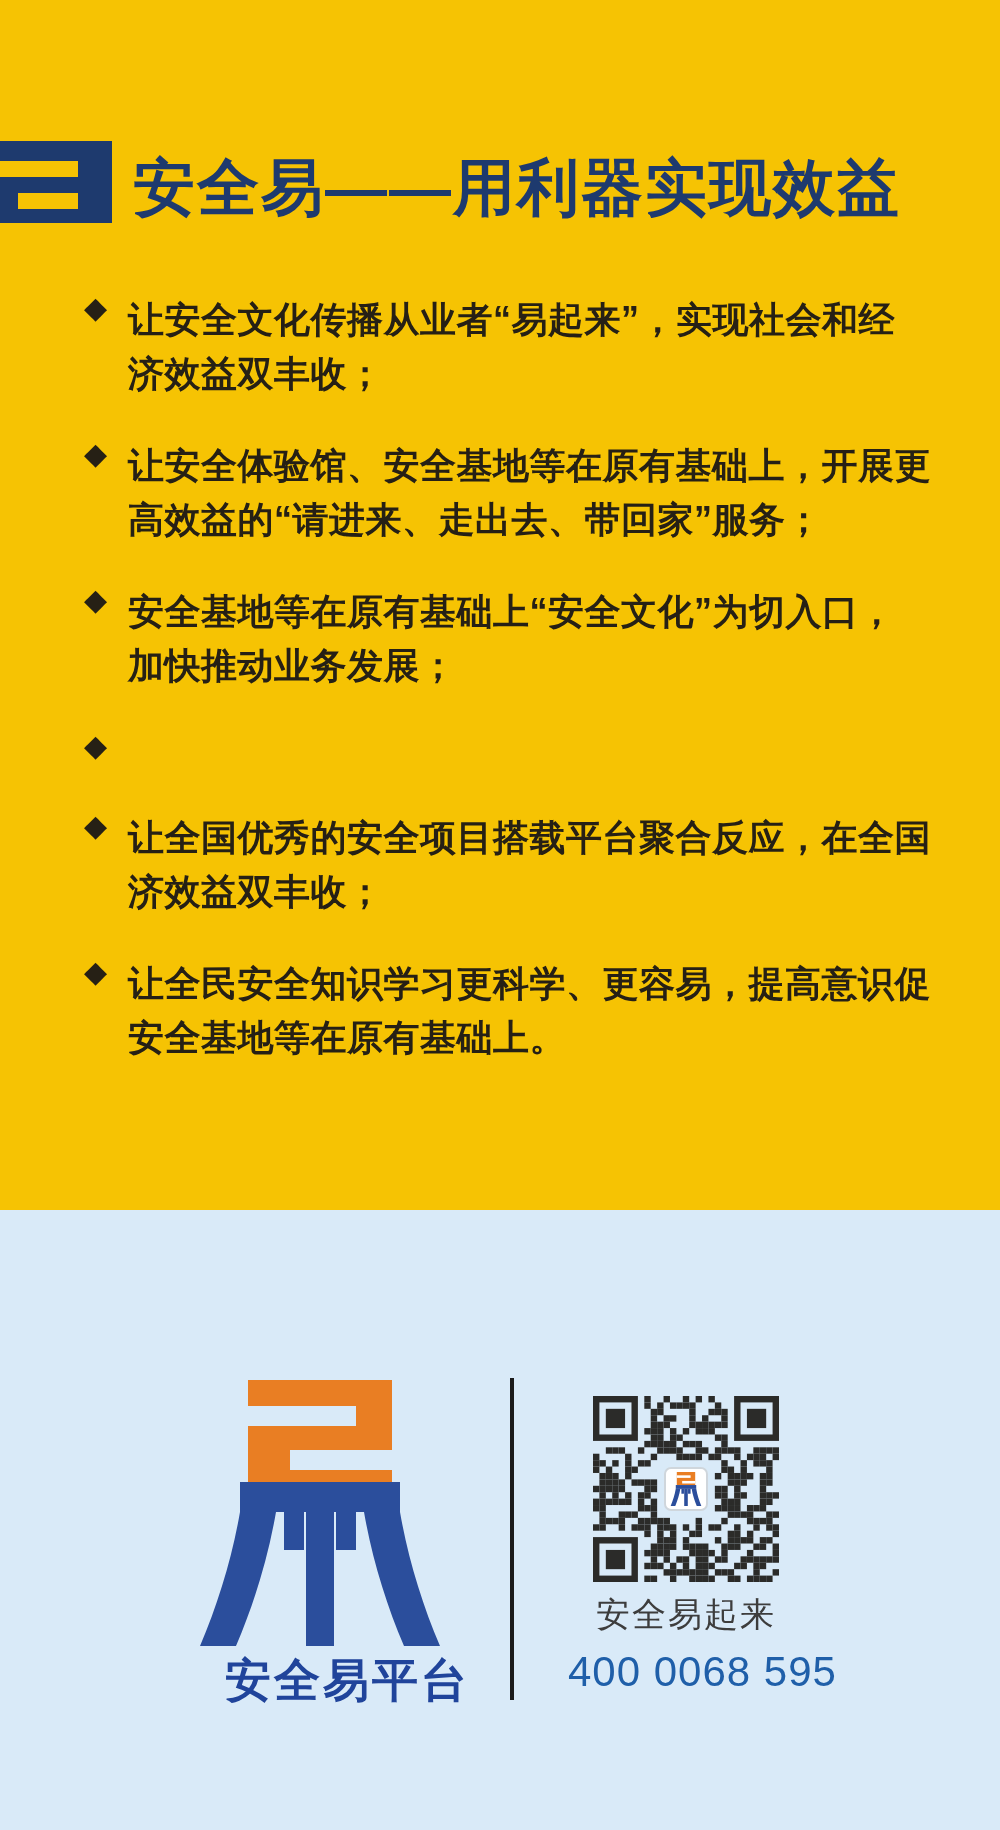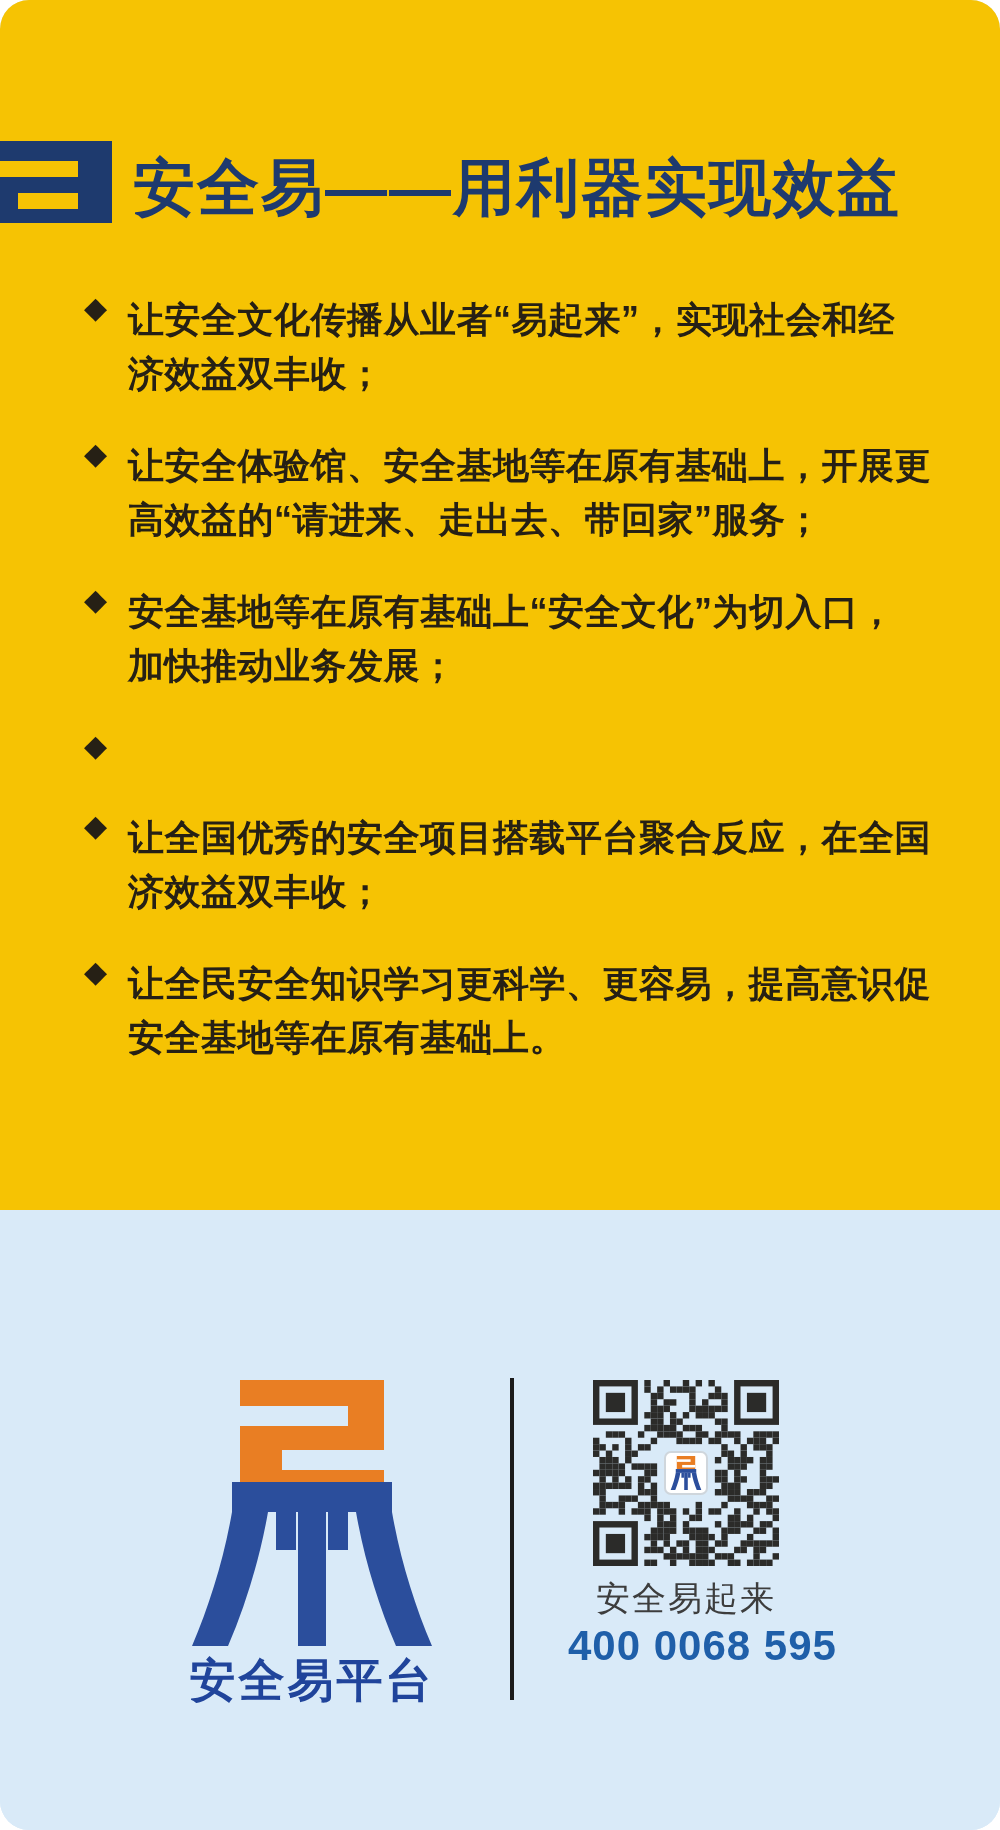--- a/index.html
+++ b/index.html
@@ -8,40 +8,40 @@
     --navy:#1E3A6E;
     --ink:#262015;
     --orange:#E97E23;
     --logoblue:#2B4E9C;
     --nameblue:#20449B;
     --phoneblue:#1F5FA9;
     --qrdark:#2B2B29;
   }
   html,body{margin:0;padding:0;}
   body{font-family:"Liberation Sans","DejaVu Sans",sans-serif;}
-  .poster{position:relative;width:1000px;height:1830px;overflow:hidden;background:var(--lightblue);border-radius:29px;}
+  .poster{position:relative;width:1000px;height:1830px;overflow:hidden;background:var(--lightblue);}
   .top{position:absolute;left:0;top:0;width:1000px;height:1210px;background:var(--yellow);}
   .header-logo{position:absolute;left:0;top:141px;width:112px;height:82px;display:block;}
   .title{position:absolute;left:133px;top:146px;font-size:62px;font-weight:800;color:var(--navy);letter-spacing:2px;white-space:nowrap;}
   .bullets{position:absolute;left:84px;top:281px;width:890px;display:flex;flex-direction:column;gap:26px;}
   .bullet{display:flex;align-items:flex-start;}
   .marker{flex:none;width:44px;font-size:30px;line-height:54px;color:var(--ink);}
   .btext{font-size:36px;font-weight:700;line-height:54px;color:var(--ink);letter-spacing:0.5px;white-space:pre-line;margin-top:12px;}
   .bottom{position:absolute;left:0;top:1210px;width:1000px;height:620px;background:var(--lightblue);}
-  .brand{position:absolute;left:162px;top:170px;width:300px;text-align:center;}
+  .brand{position:absolute;left:170px;top:170px;width:300px;text-align:right;}
   .brand-logo{display:block;margin:0 auto;width:240px;height:266px;}
   .platform-name{margin-top:4px;font-size:46px;font-weight:800;color:var(--nameblue);letter-spacing:3px;}
   .divider{position:absolute;left:510px;top:168px;width:4px;height:322px;background:#1B1B1B;}
-  .qr-block{position:absolute;left:568px;top:170px;width:236px;text-align:center;}
+  .qr-block{position:absolute;left:568px;top:186px;width:236px;text-align:center;}
   .qr-wrap{position:relative;width:186px;height:186px;margin:0 auto;}
   .qr-wrap svg{display:block;width:186px;height:186px;}
   .qr-badge{position:absolute;left:71px;top:71px;width:44px;height:44px;background:#fff;border:2px solid #cfd6dc;border-radius:7px;box-sizing:border-box;display:flex;align-items:center;justify-content:center;}
   .qr-badge svg{width:32px;height:34px;display:block;}
   .qr-caption{margin-top:10px;font-size:34px;color:#3D3D3D;letter-spacing:2px;}
-  .phone{margin-top:0;font-size:42px;font-weight:700;color:var(--phoneblue);letter-spacing:1px;white-space:nowrap;}
+  .phone{margin-top:10px;font-size:42px;font-weight:400;color:var(--phoneblue);letter-spacing:1px;white-space:nowrap;}
 </style>
 </head>
 <body>
 
 <div class="poster">
 
   <div class="top">
 
     <svg class="header-logo" viewBox="0 0 112 82" aria-hidden="true">
       <rect x="0" y="0" width="112" height="82" fill="#1E3A6E"></rect>

